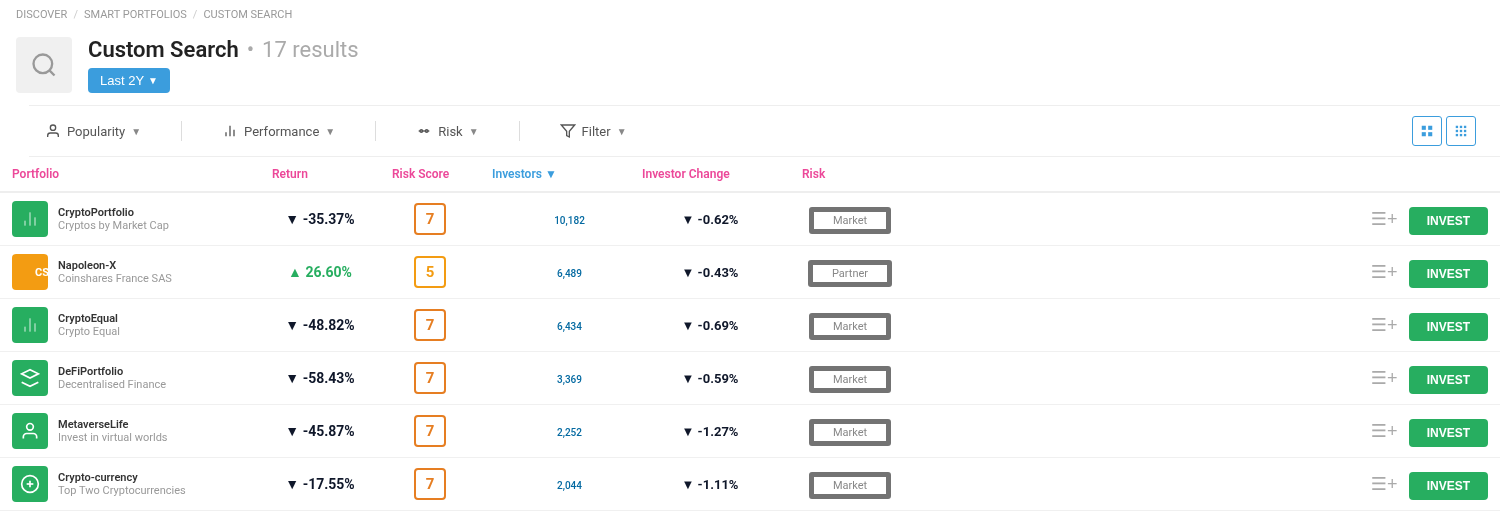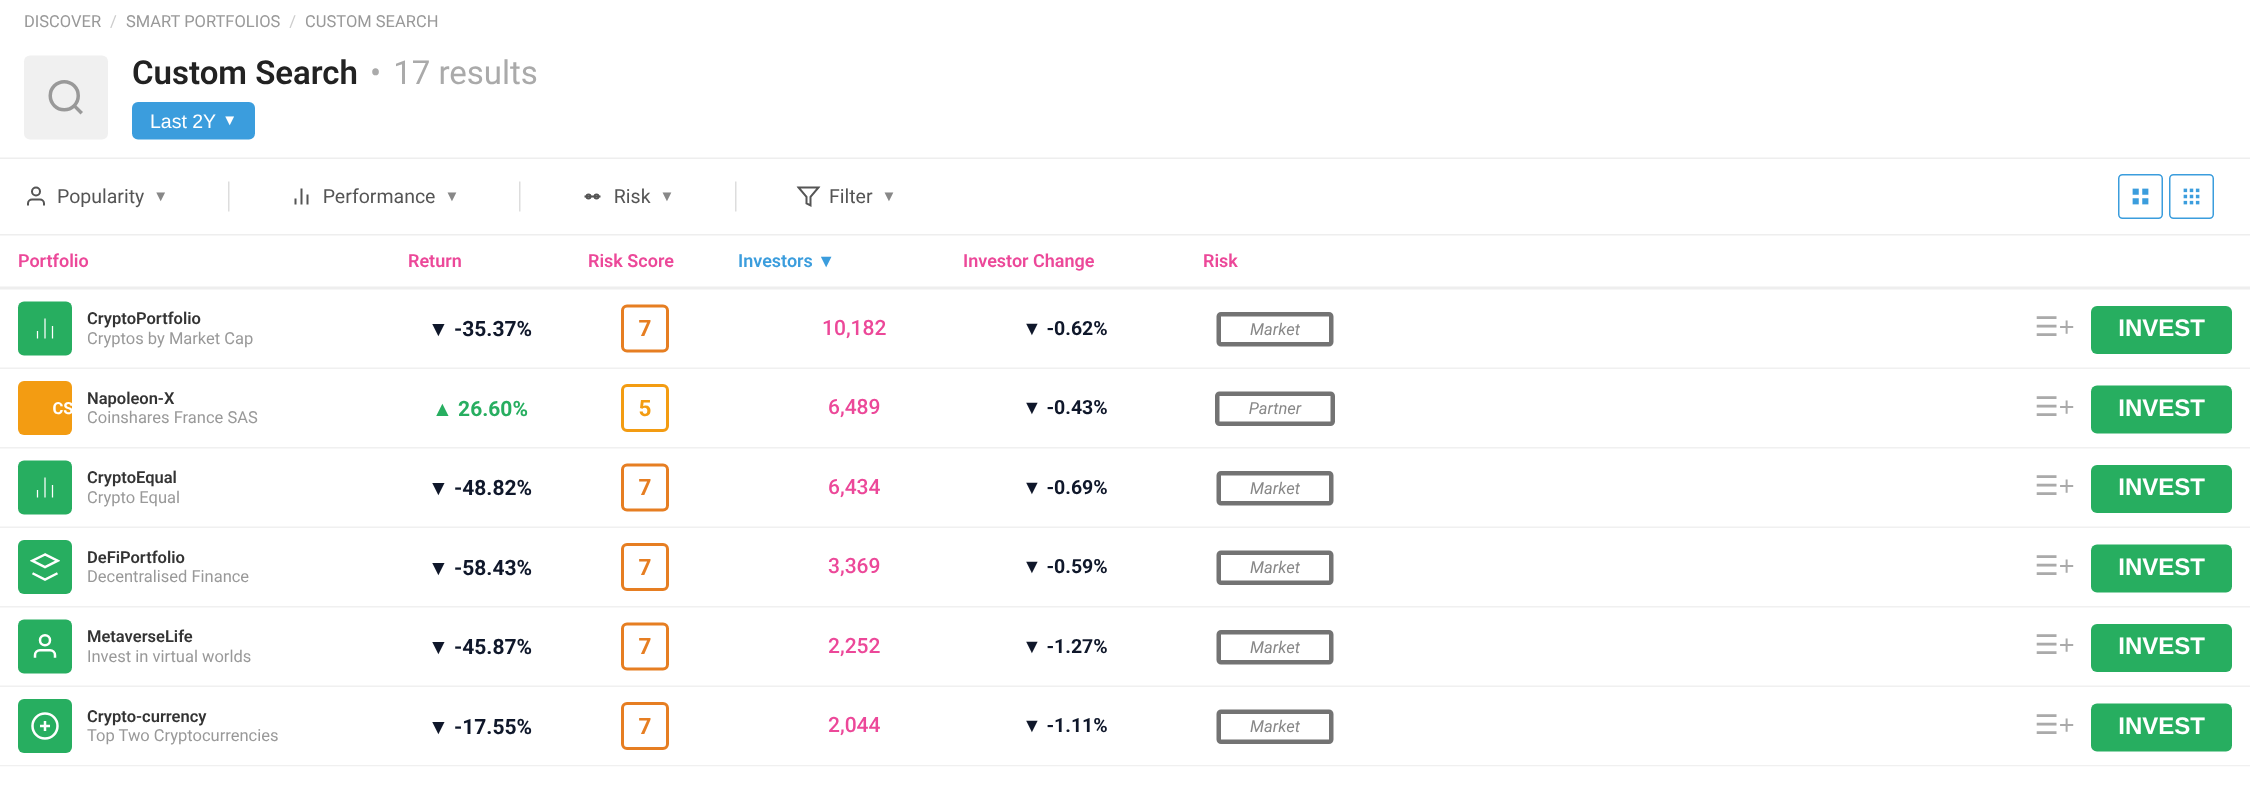--- a/index.html
+++ b/index.html
@@ -12,21 +12,21 @@
 
     .header { display: flex; align-items: center; gap: 16px; padding: 8px 16px 12px; }
     .header-icon { width: 56px; height: 56px; background: #f0f0f0; border-radius: 4px; display: flex; align-items: center; justify-content: center; }
     .header-icon svg { color: #999; }
     .header-title { font-size: 22px; font-weight: 600; color: #222; }
     .header-count { font-size: 22px; color: #aaa; font-weight: 400; }
     .time-btn { background: #3b9ddd; color: #fff; border: none; border-radius: 4px; padding: 5px 12px; font-size: 13px; cursor: pointer; display: flex; align-items: center; gap: 4px; }
     .time-btn .arrow { font-size: 10px; }
     .header-left { display: flex; flex-direction: column; gap: 6px; }
 
-    .filter-bar { display: flex; align-items: center; justify-content: center; gap: 40px; padding: 10px 16px; border-top: 1px solid #eee; border-bottom: 1px solid #eee; background: #fff; }
+    .filter-bar { display: flex; align-items: center; justify-content: center; gap: 40px; padding: 10px 16px; border-top: 1px solid #eee; border-bottom: 1px solid #eee; background: #fff; margin-left: 29px; }
     .filter-item { display: flex; align-items: center; gap: 6px; color: #555; cursor: pointer; font-size: 13px; user-select: none; }
     .filter-item .arrow { color: #888; font-size: 10px; }
     .filter-sep { width: 1px; height: 20px; background: #ddd; }
 
     .view-icons { display: flex; align-items: center; gap: 4px; margin-left: auto; margin-right: 8px; }
     .view-icon-btn { width: 30px; height: 30px; display: flex; align-items: center; justify-content: center; border: 1px solid #ddd; border-radius: 3px; cursor: pointer; color: #999; background: #fff; }
     .view-icon-btn.active { border-color: #3b9ddd; color: #3b9ddd; }
 
     .table { width: 100%; border-collapse: collapse; }
     .table thead tr { border-bottom: 2px solid #eee; }
@@ -42,29 +42,29 @@
     .portfolio-name { font-weight: 600; color: #333; font-size: 11px; }
     .portfolio-sub { font-size: 11px; color: #999; }
 
     .return-cell { font-weight: 700; font-size: 14px; }
     .return-neg { color: #0f172a; }
     .return-pos { color: #27ae60; }
 
     .risk-badge { width: 32px; height: 32px; border-radius: 4px; border: 2px solid #e67e22; color: #e67e22; display: flex; align-items: center; justify-content: center; font-weight: 700; font-size: 15px; }
     .risk-badge.r5 { border-color: #f39c12; color: #f39c12; }
 
-    .investors-cell { font-size: 14px; font-weight: 500; color: #ec4899; margin-left: 29px; }
+    .investors-cell { font-size: 10px; font-weight: 500; color: #0369a1; margin-left: 29px; }
 
     .inv-change { font-weight: 700; font-size: 13px; }
 
-    .type-badge { border: 3px solid #737373; border-radius: 3px; padding: 2px 19px; color: #888; font-size: 11px; white-space: nowrap; font-style: italic; }
+    .type-badge { border: 5px solid #737373; border-radius: 3px; padding: 2px 19px; color: #888; font-size: 11px; white-space: nowrap; }
 
     .add-btn { background: none; border: none; cursor: pointer; color: #aaa; font-size: 18px; padding: 4px 8px; }
 
-    .invest-btn { background: #27ae60; color: #fff; border: none; border-radius: 4px; padding: 7px 18px; font-weight: 700; font-size: 16px; cursor: pointer; white-space: nowrap; }
+    .invest-btn { background: #27ae60; color: #fff; border: none; border-radius: 4px; padding: 7px 18px; font-weight: 700; font-size: 12px; cursor: pointer; white-space: nowrap; }
 
     .col-portfolio { width: 260px; }
     .col-return { width: 120px; text-align: center; }
     .col-risk { width: 100px; text-align: center; }
     .col-investors { width: 150px; text-align: center; }
     .col-invchange { width: 160px; text-align: center; }
     .col-type { width: 120px; text-align: center; }
   </style>
 </head>
 <body>

